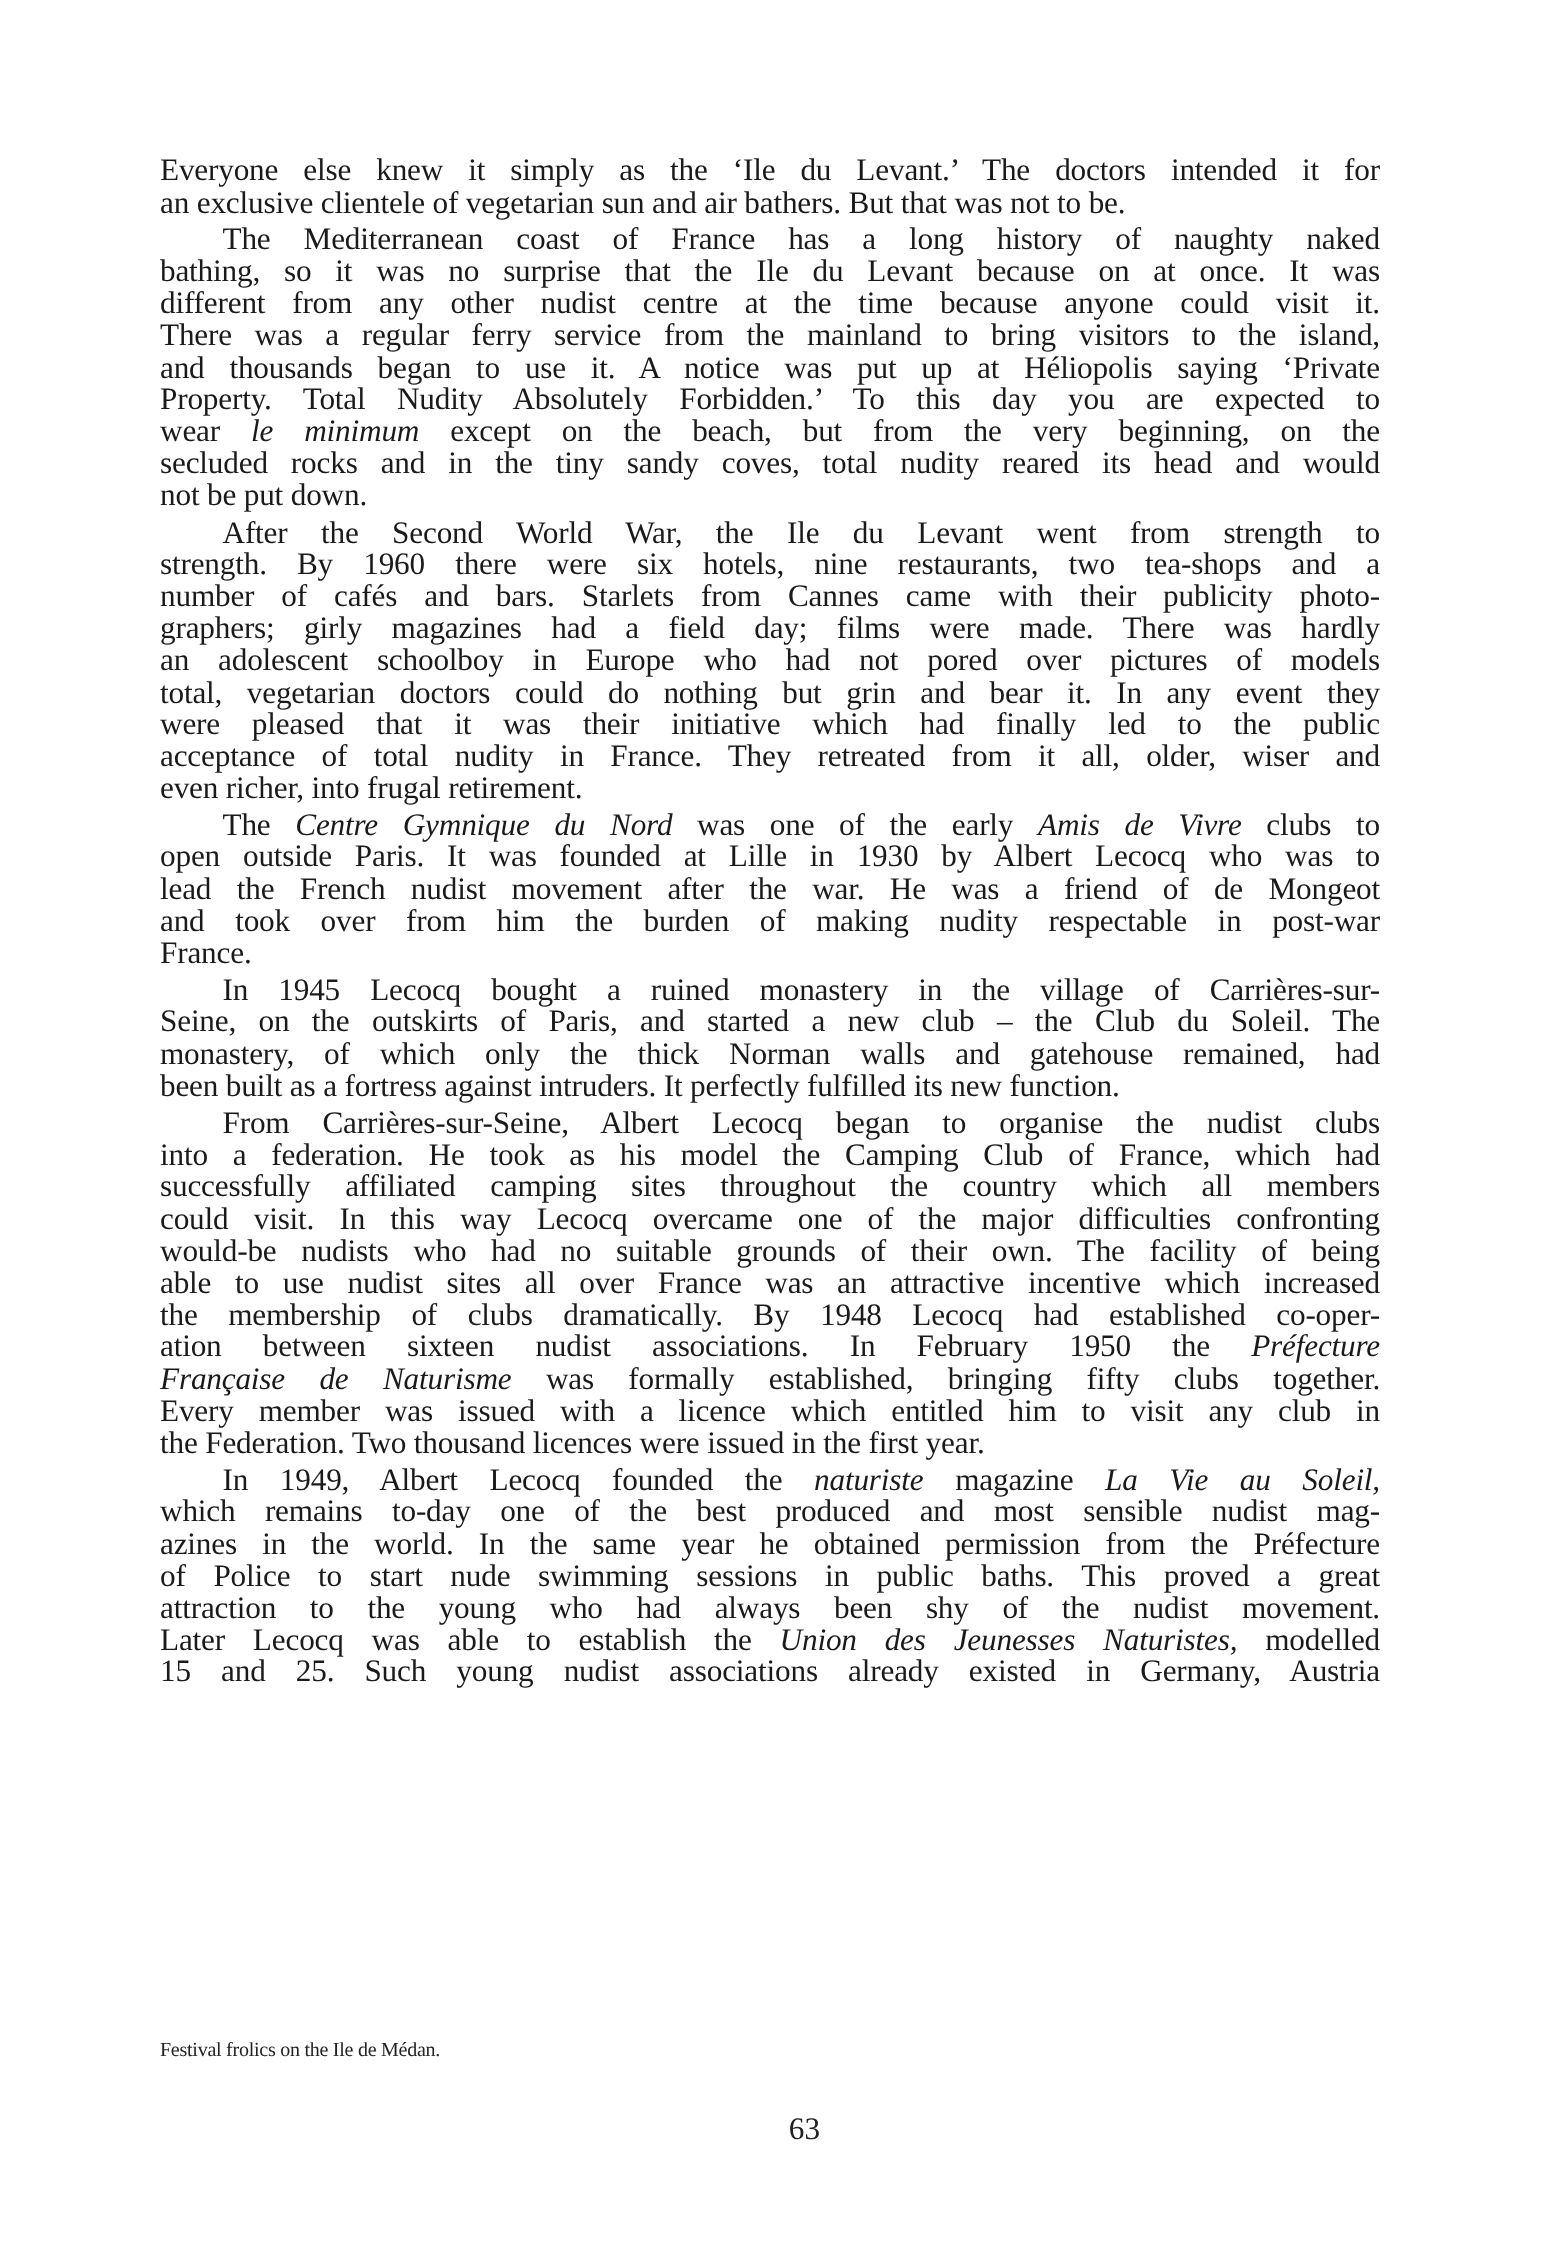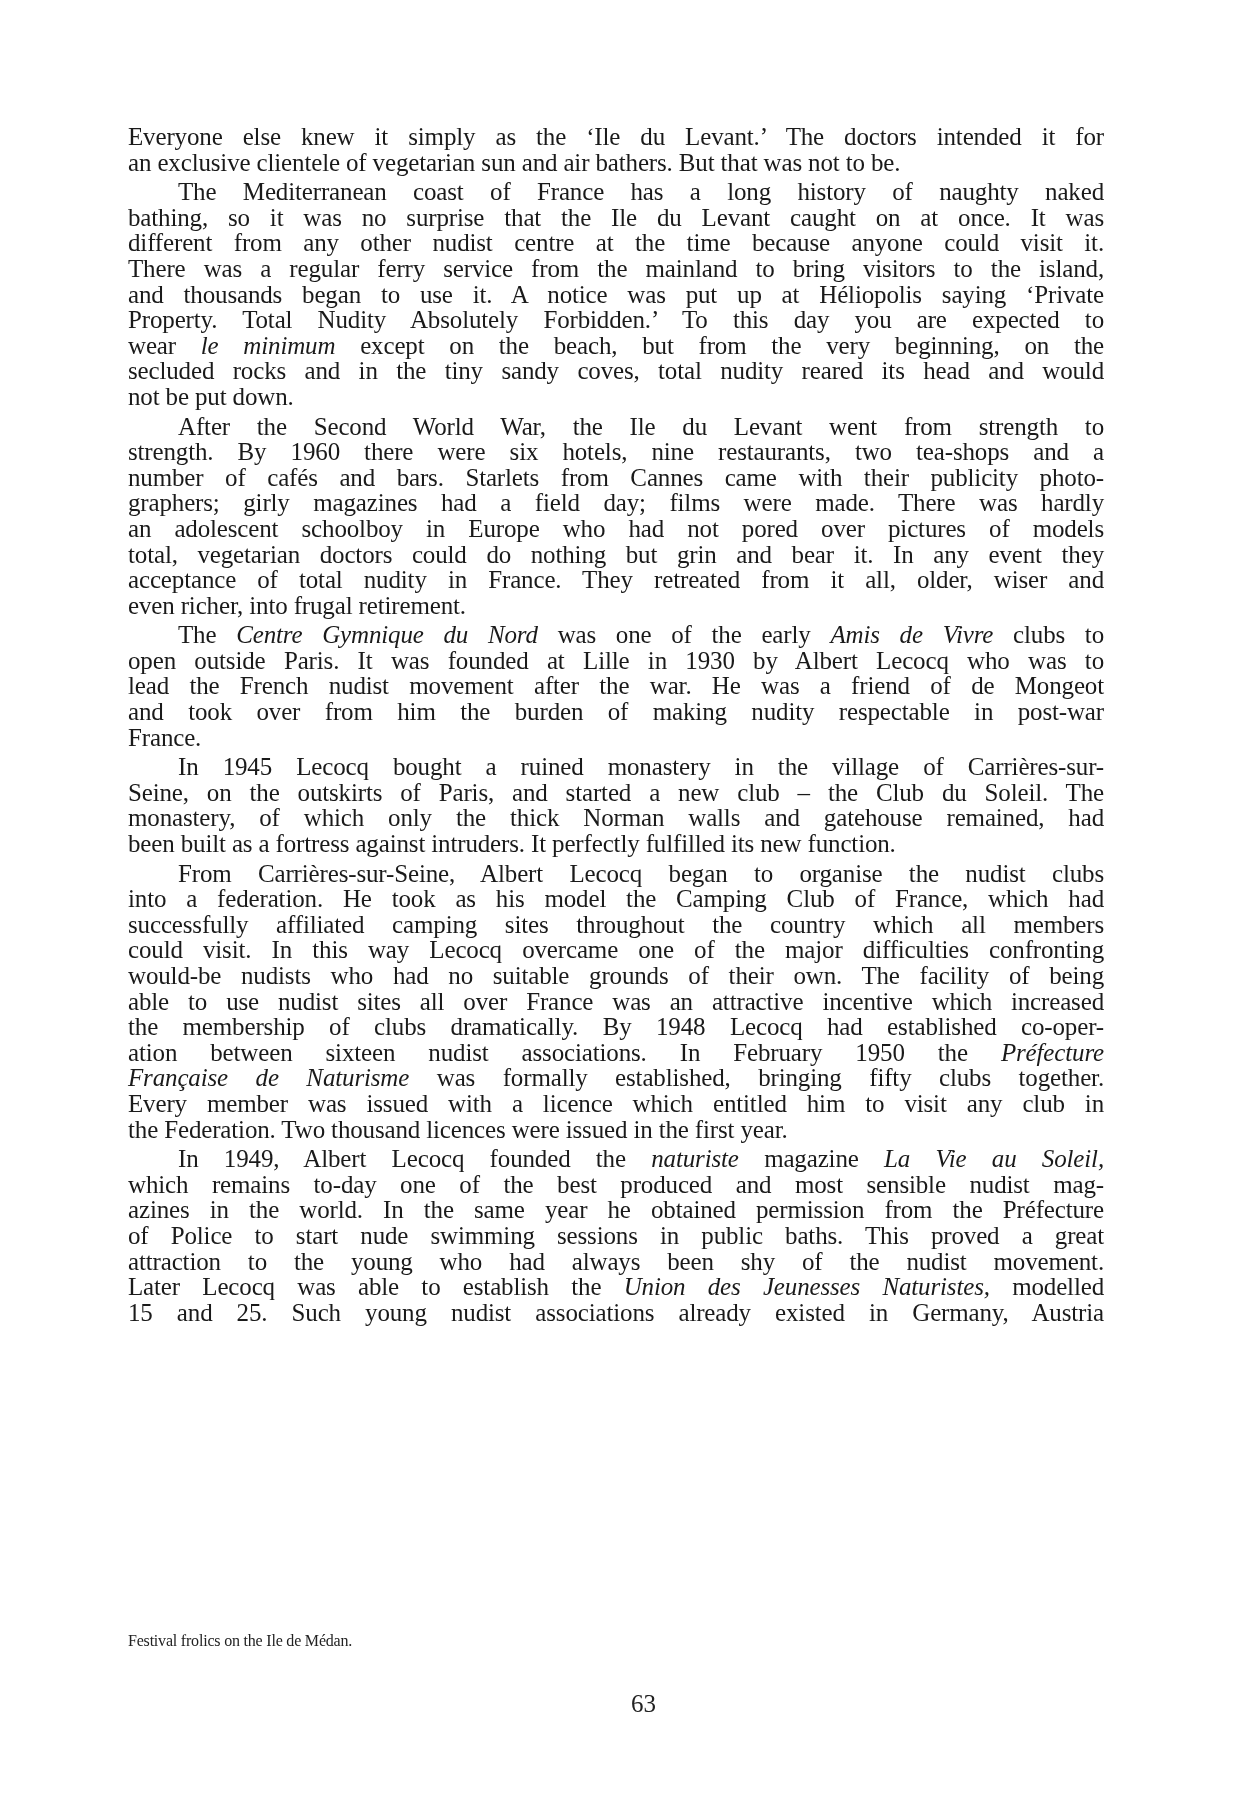--- a/index.html
+++ b/index.html
@@ -68,36 +68,37 @@
 </head>
 <body>
 
 <div class="page" id="page-body">
     <div class="para">
       <span class="ln"><span>Everyone else knew it simply as the ‘Ile du Levant.’ The doctors intended it for</span></span>
       <span class="ln last"><span>an exclusive clientele of vegetarian sun and air bathers. But that was not to be.</span></span>
     </div>
     <div class="para">
       <span class="ln first"><span>The Mediterranean coast of France has a long history of naughty naked</span></span>
-      <span class="ln"><span>bathing, so it was no surprise that the Ile du Levant caught on at once. It was</span></span>
+      <span class="ln"><span>bathing, so it was no surprise that the Ile du Levant because on at once. It was</span></span>
       <span class="ln"><span>different from any other nudist centre at the time because anyone could visit it.</span></span>
       <span class="ln"><span>There was a regular ferry service from the mainland to bring visitors to the island,</span></span>
       <span class="ln"><span>and thousands began to use it. A notice was put up at Héliopolis saying ‘Private</span></span>
       <span class="ln"><span>Property. Total Nudity Absolutely Forbidden.’ To this day you are expected to</span></span>
       <span class="ln"><span>wear </span><em>le minimum</em><span> except on the beach, but from the very beginning, on the</span></span>
       <span class="ln"><span>secluded rocks and in the tiny sandy coves, total nudity reared its head and would</span></span>
       <span class="ln last"><span>not be put down.</span></span>
     </div>
     <div class="para">
       <span class="ln first"><span>After the Second World War, the Ile du Levant went from strength to</span></span>
       <span class="ln"><span>strength. By 1960 there were six hotels, nine restaurants, two tea-shops and a</span></span>
       <span class="ln"><span>number of cafés and bars. Starlets from Cannes came with their publicity photo-</span></span>
       <span class="ln"><span>graphers; girly magazines had a field day; films were made. There was hardly</span></span>
       <span class="ln"><span>an adolescent schoolboy in Europe who had not pored over pictures of models</span></span>
       <span class="ln"><span>total, vegetarian doctors could do nothing but grin and bear it. In any event they</span></span>
+      <span class="ln"><span>were pleased that it was their initiative which had finally led to the public</span></span>
       <span class="ln"><span>acceptance of total nudity in France. They retreated from it all, older, wiser and</span></span>
       <span class="ln last"><span>even richer, into frugal retirement.</span></span>
     </div>
     <div class="para">
       <span class="ln first"><span>The </span><em>Centre Gymnique du Nord</em><span> was one of the early </span><em>Amis de Vivre</em><span> clubs to</span></span>
       <span class="ln"><span>open outside Paris. It was founded at Lille in 1930 by Albert Lecocq who was to</span></span>
       <span class="ln"><span>lead the French nudist movement after the war. He was a friend of de Mongeot</span></span>
       <span class="ln"><span>and took over from him the burden of making nudity respectable in post-war</span></span>
       <span class="ln last"><span>France.</span></span>
     </div>

